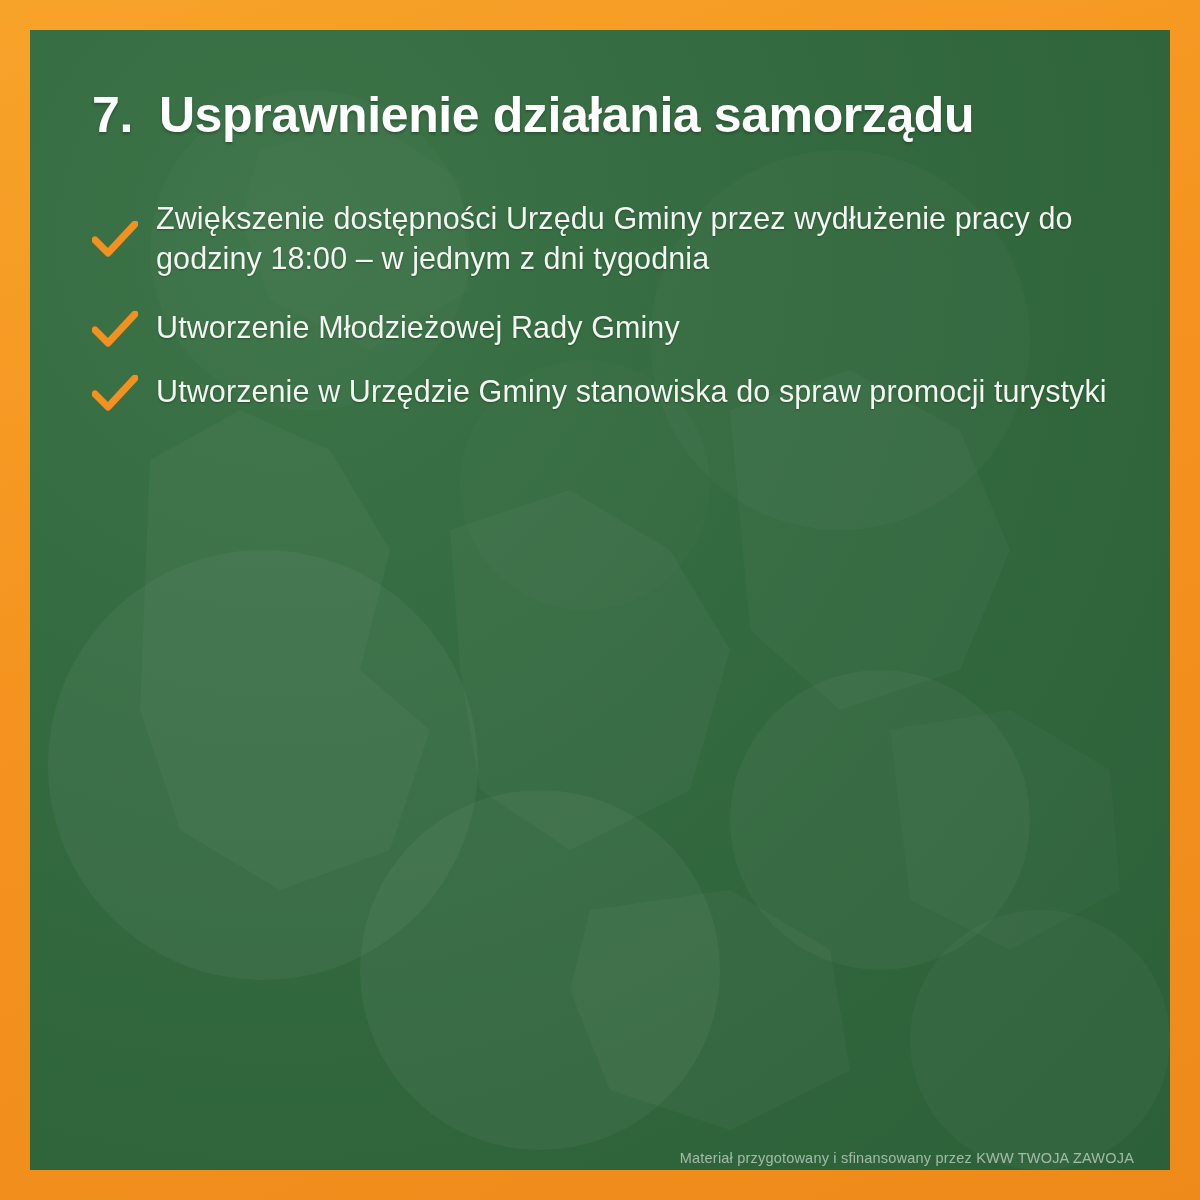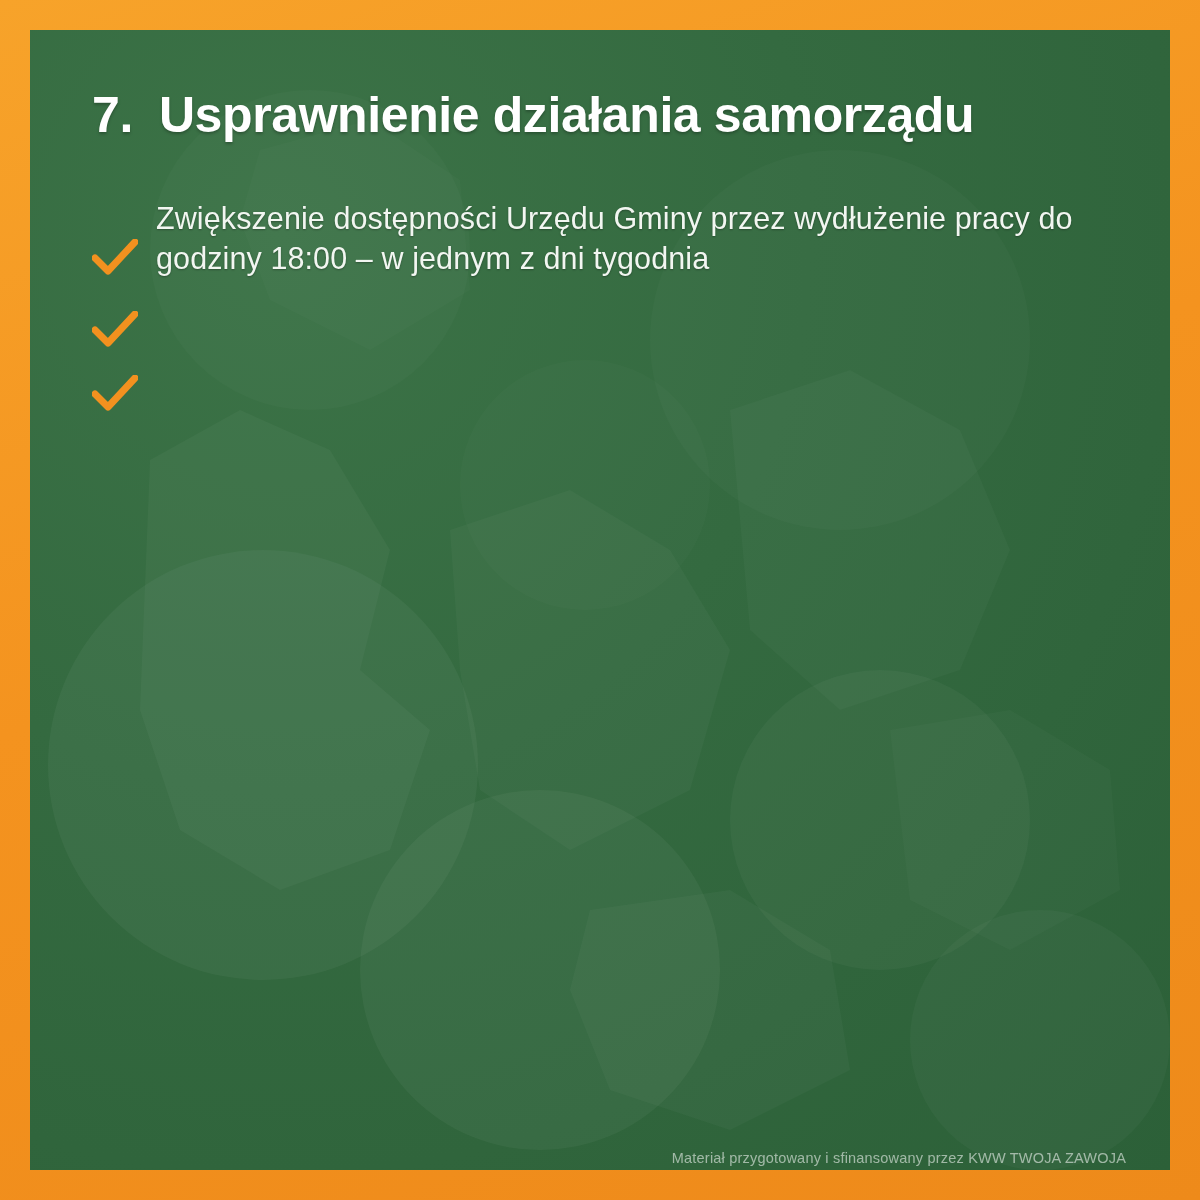--- a/index.html
+++ b/index.html
@@ -77,21 +77,21 @@
 
   
   .list {
     position: absolute;
     left: 62px;
     top: 168px;
     width: 1030px;
   }
   .item {
     display: flex;
-    align-items: flex-end;
+    align-items: center;
     margin-bottom: 26px;
   }
   .check {
     flex: 0 0 auto;
     width: 46px;
     height: 40px;
     margin-top: 6px;
     margin-right: 18px;
   }
   .check svg { display: block; }
@@ -102,21 +102,21 @@
     letter-spacing: 0.1px;
     text-shadow: 0 1px 2px rgba(0,0,0,0.30);
   }
 
   
   .item.compact { margin-bottom: 18px; }
 
   
   .footer {
     position: absolute;
-    right: 44px;
+    right: 36px;
     bottom: 4px;
     color: rgba(255,255,255,0.55);
     font-size: 14.5px;
     letter-spacing: 0.2px;
     white-space: nowrap;
   }
 </style>
 </head>
 <body>
 
@@ -157,29 +157,31 @@
       </div>
 
 
 
       <div class="item compact">
         <span class="check">
           <svg width="46" height="40" viewBox="0 0 46 40">
             <path d="M3 19 L16 32 L43 3" fill="none" stroke="#F2911F" stroke-width="7" stroke-linecap="round" stroke-linejoin="round"></path>
           </svg>
         </span>
+        <span class="item-text">Utworzenie Młodzieżowej Rady Gminy</span>
       </div>
 
 
       <div class="item">
         <span class="check">
           <svg width="46" height="40" viewBox="0 0 46 40">
             <path d="M3 19 L16 32 L43 3" fill="none" stroke="#F2911F" stroke-width="7" stroke-linecap="round" stroke-linejoin="round"></path>
           </svg>
         </span>
+        <span class="item-text">Utworzenie w Urzędzie Gminy stanowiska do spraw promocji turystyki</span>
       </div>
 
     </div>
 
     <div class="footer">Materiał przygotowany i sfinansowany przez KWW TWOJA ZAWOJA</div>
 
   </div>
 </div>
 
 </body></html>

